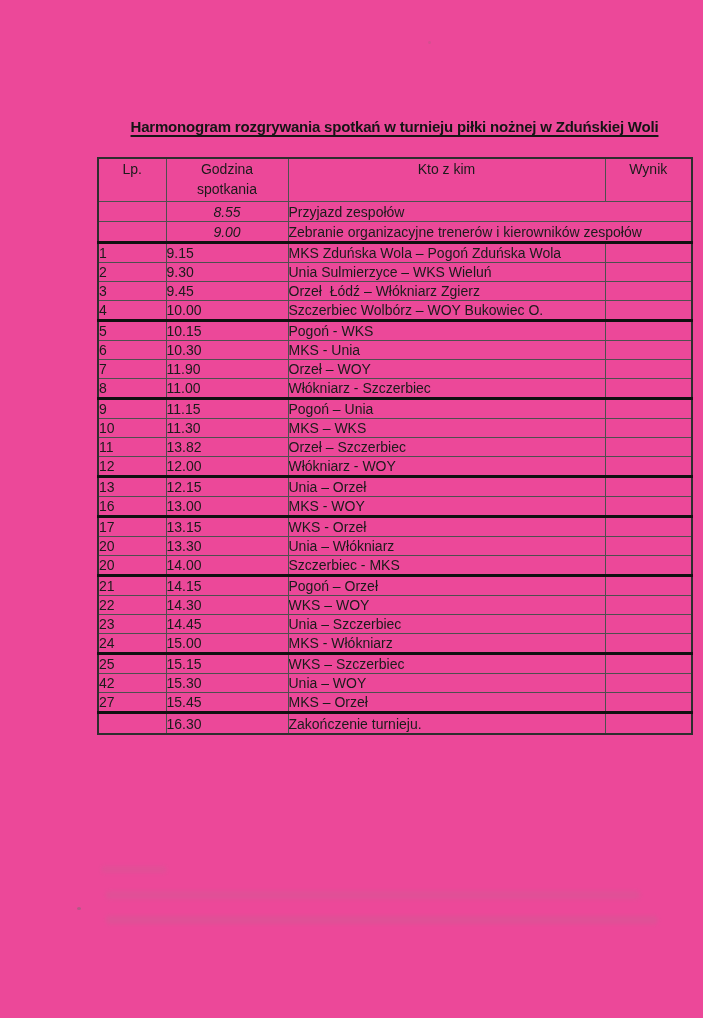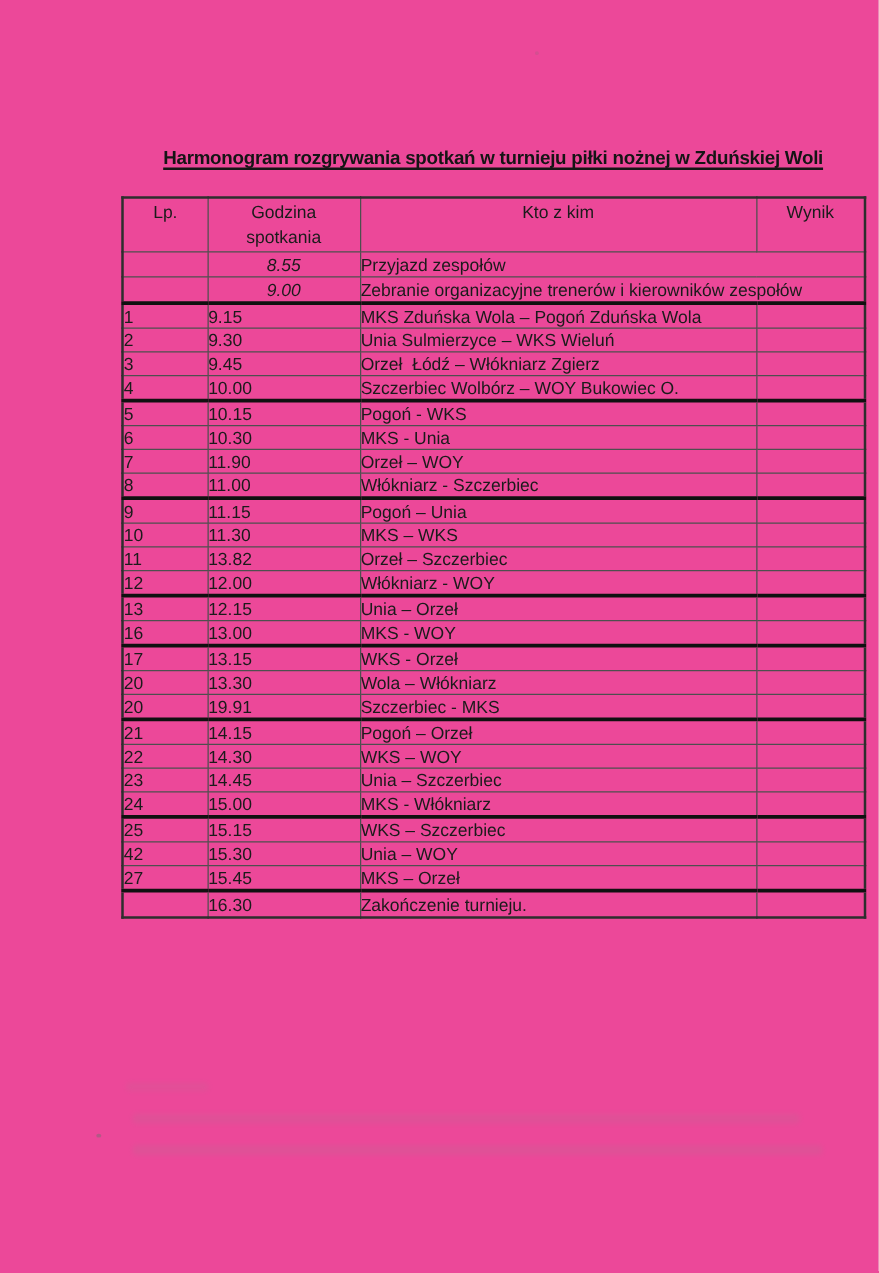--- a/index.html
+++ b/index.html
@@ -212,26 +212,26 @@
   </tr>
           <tr class="match group-start">
     <td class="lp">17</td>
     <td class="time-left">13.15</td>
     <td class="match-cell">WKS - Orzeł</td>
     <td></td>
   </tr>
           <tr class="match">
     <td class="lp">20</td>
     <td class="time-left">13.30</td>
-    <td class="match-cell">Wola – Włókniarz</td>
+    <td class="match-cell">Unia – Włókniarz</td>
     <td></td>
   </tr>
           <tr class="match">
     <td class="lp">20</td>
-    <td class="time-left">19.91</td>
+    <td class="time-left">14.00</td>
     <td class="match-cell">Szczerbiec - MKS</td>
     <td></td>
   </tr>
           <tr class="match group-start">
     <td class="lp">21</td>
     <td class="time-left">14.15</td>
     <td class="match-cell">Pogoń – Orzeł</td>
     <td></td>
   </tr>
           <tr class="match">

